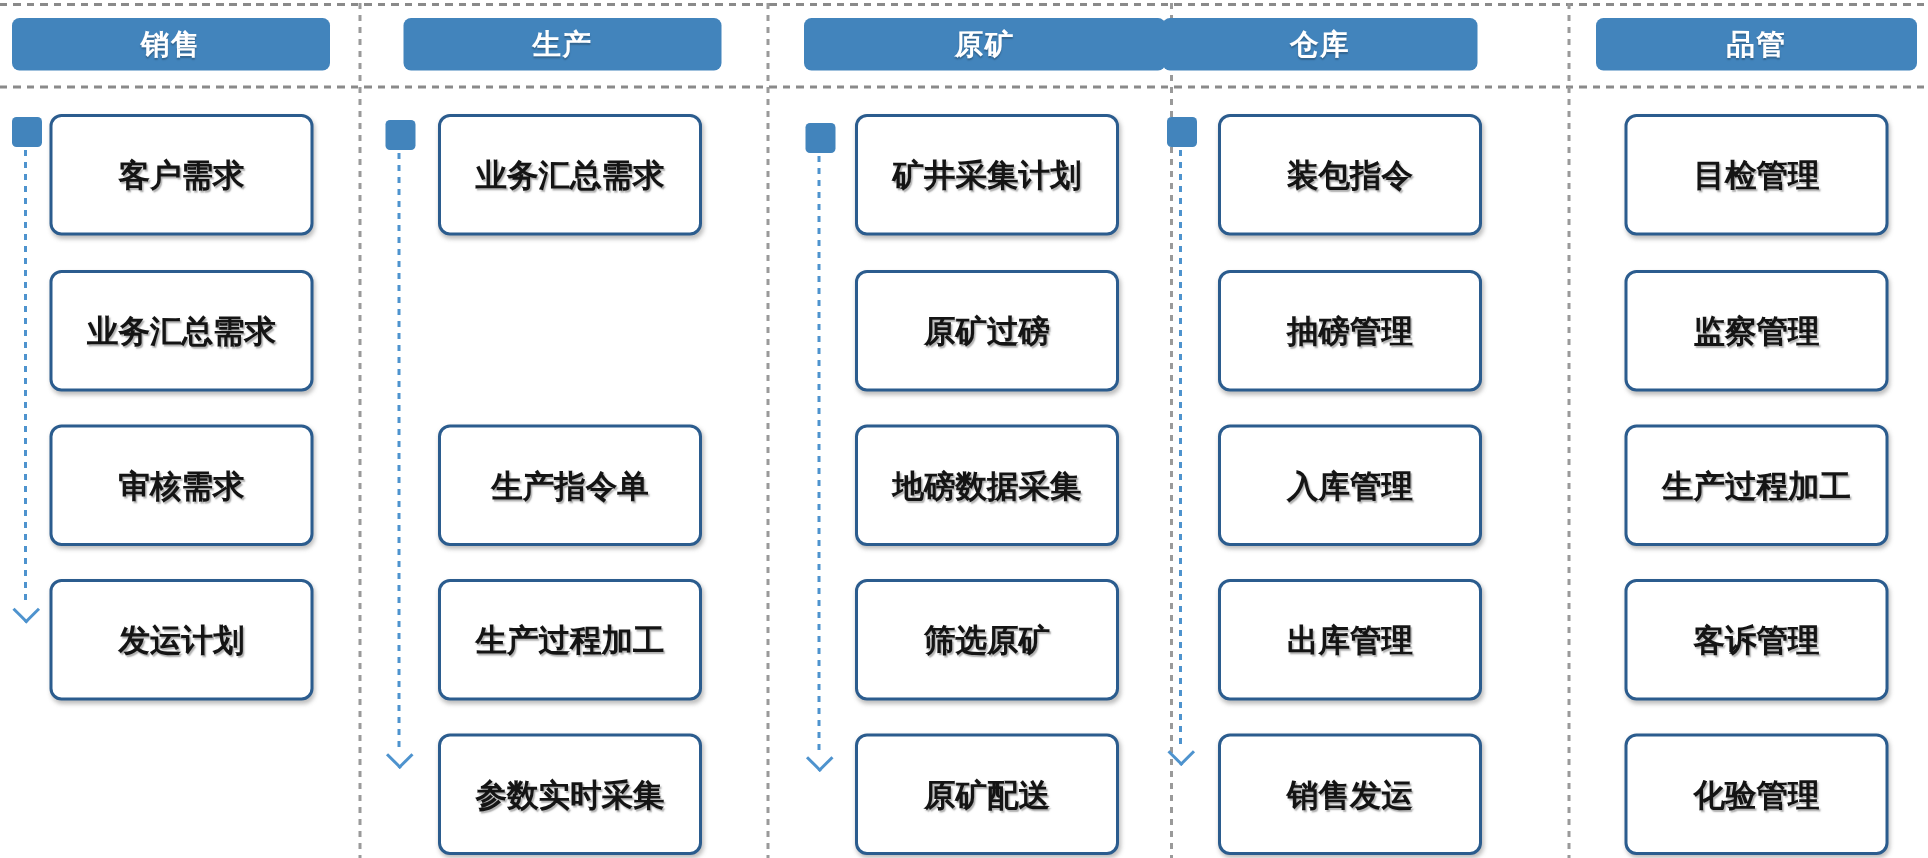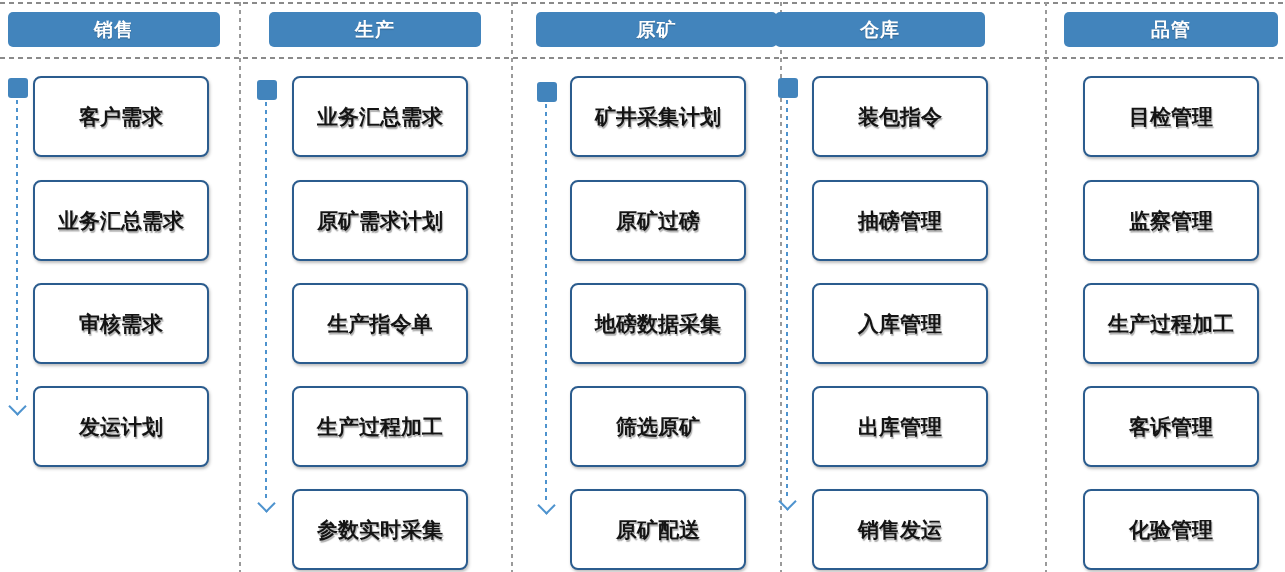--- a/index.html
+++ b/index.html
@@ -92,21 +92,20 @@
     <div class="pbox r3">审核需求</div>
     <div class="pbox r4">发运计划</div>
   </section>
 
   <section class="lane lane-2">
     <div class="lane-header">生产</div>
     <div class="flow-square"></div>
     <div class="flow-line"></div>
     <div class="flow-head"></div>
     <div class="pbox r1">业务汇总需求</div>
-    <div class="pbox r2">原矿需求计划</div>
     <div class="pbox r3">生产指令单</div>
     <div class="pbox r4">生产过程加工</div>
     <div class="pbox r5">参数实时采集</div>
   </section>
 
   <section class="lane lane-3">
     <div class="lane-header">原矿</div>
     <div class="flow-square"></div>
     <div class="flow-line"></div>
     <div class="flow-head"></div>

